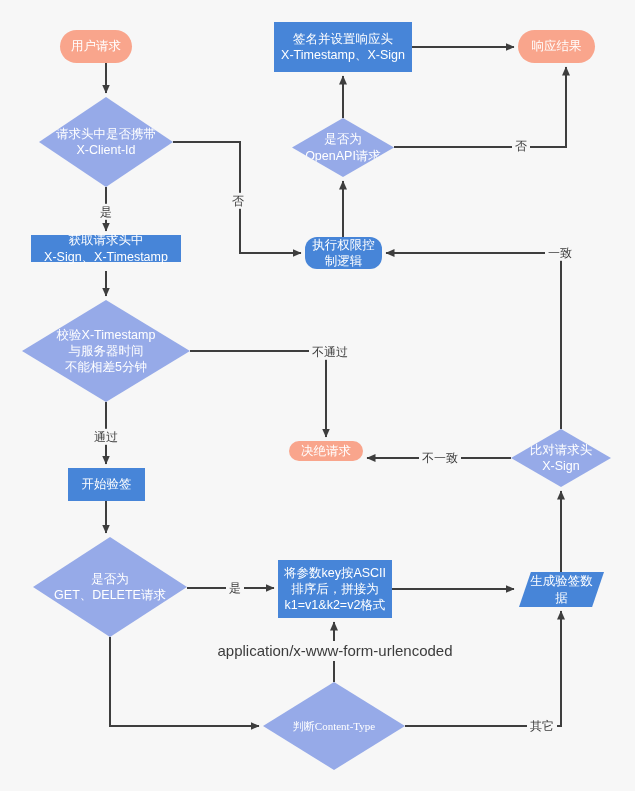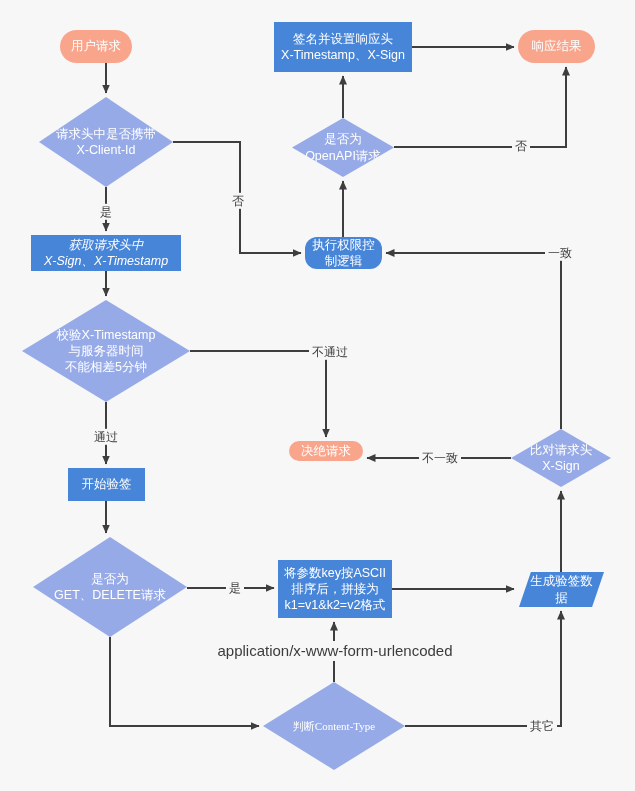--- a/index.html
+++ b/index.html
@@ -72,21 +72,21 @@
 X-Client-Id</div>
 
   <div class="node terminator" style="left:518px; top:30px; width:77px; height:33px;">响应结果</div>
 
   <div class="node process" style="left:274px; top:22px; width:138px; height:50px;">签名并设置响应头
 X-Timestamp、X-Sign</div>
 
   <div class="node decision" style="left:292px; top:118px; width:102px; height:59px;">是否为
 OpenAPI请求</div>
 
-  <div class="node process" style="left:31px; top:235px; width:150px; height:36px;font-style:italic;">获取请求头中
+  <div class="node process" style="left:31px; top:235px; width:150px; height:27px;">获取请求头中
 X-Sign、X-Timestamp</div>
 
   <div class="node process" style="left:305px; top:237px; width:77px; height:32px;border-radius:12px;">执行权限控
 制逻辑</div>
 
   <div class="node decision" style="left:22px; top:300px; width:168px; height:102px;">校验X-Timestamp
 与服务器时间
 不能相差5分钟</div>
 
   <div class="node terminator" style="left:289px; top:441px; width:74px; height:20px;">决绝请求</div>

